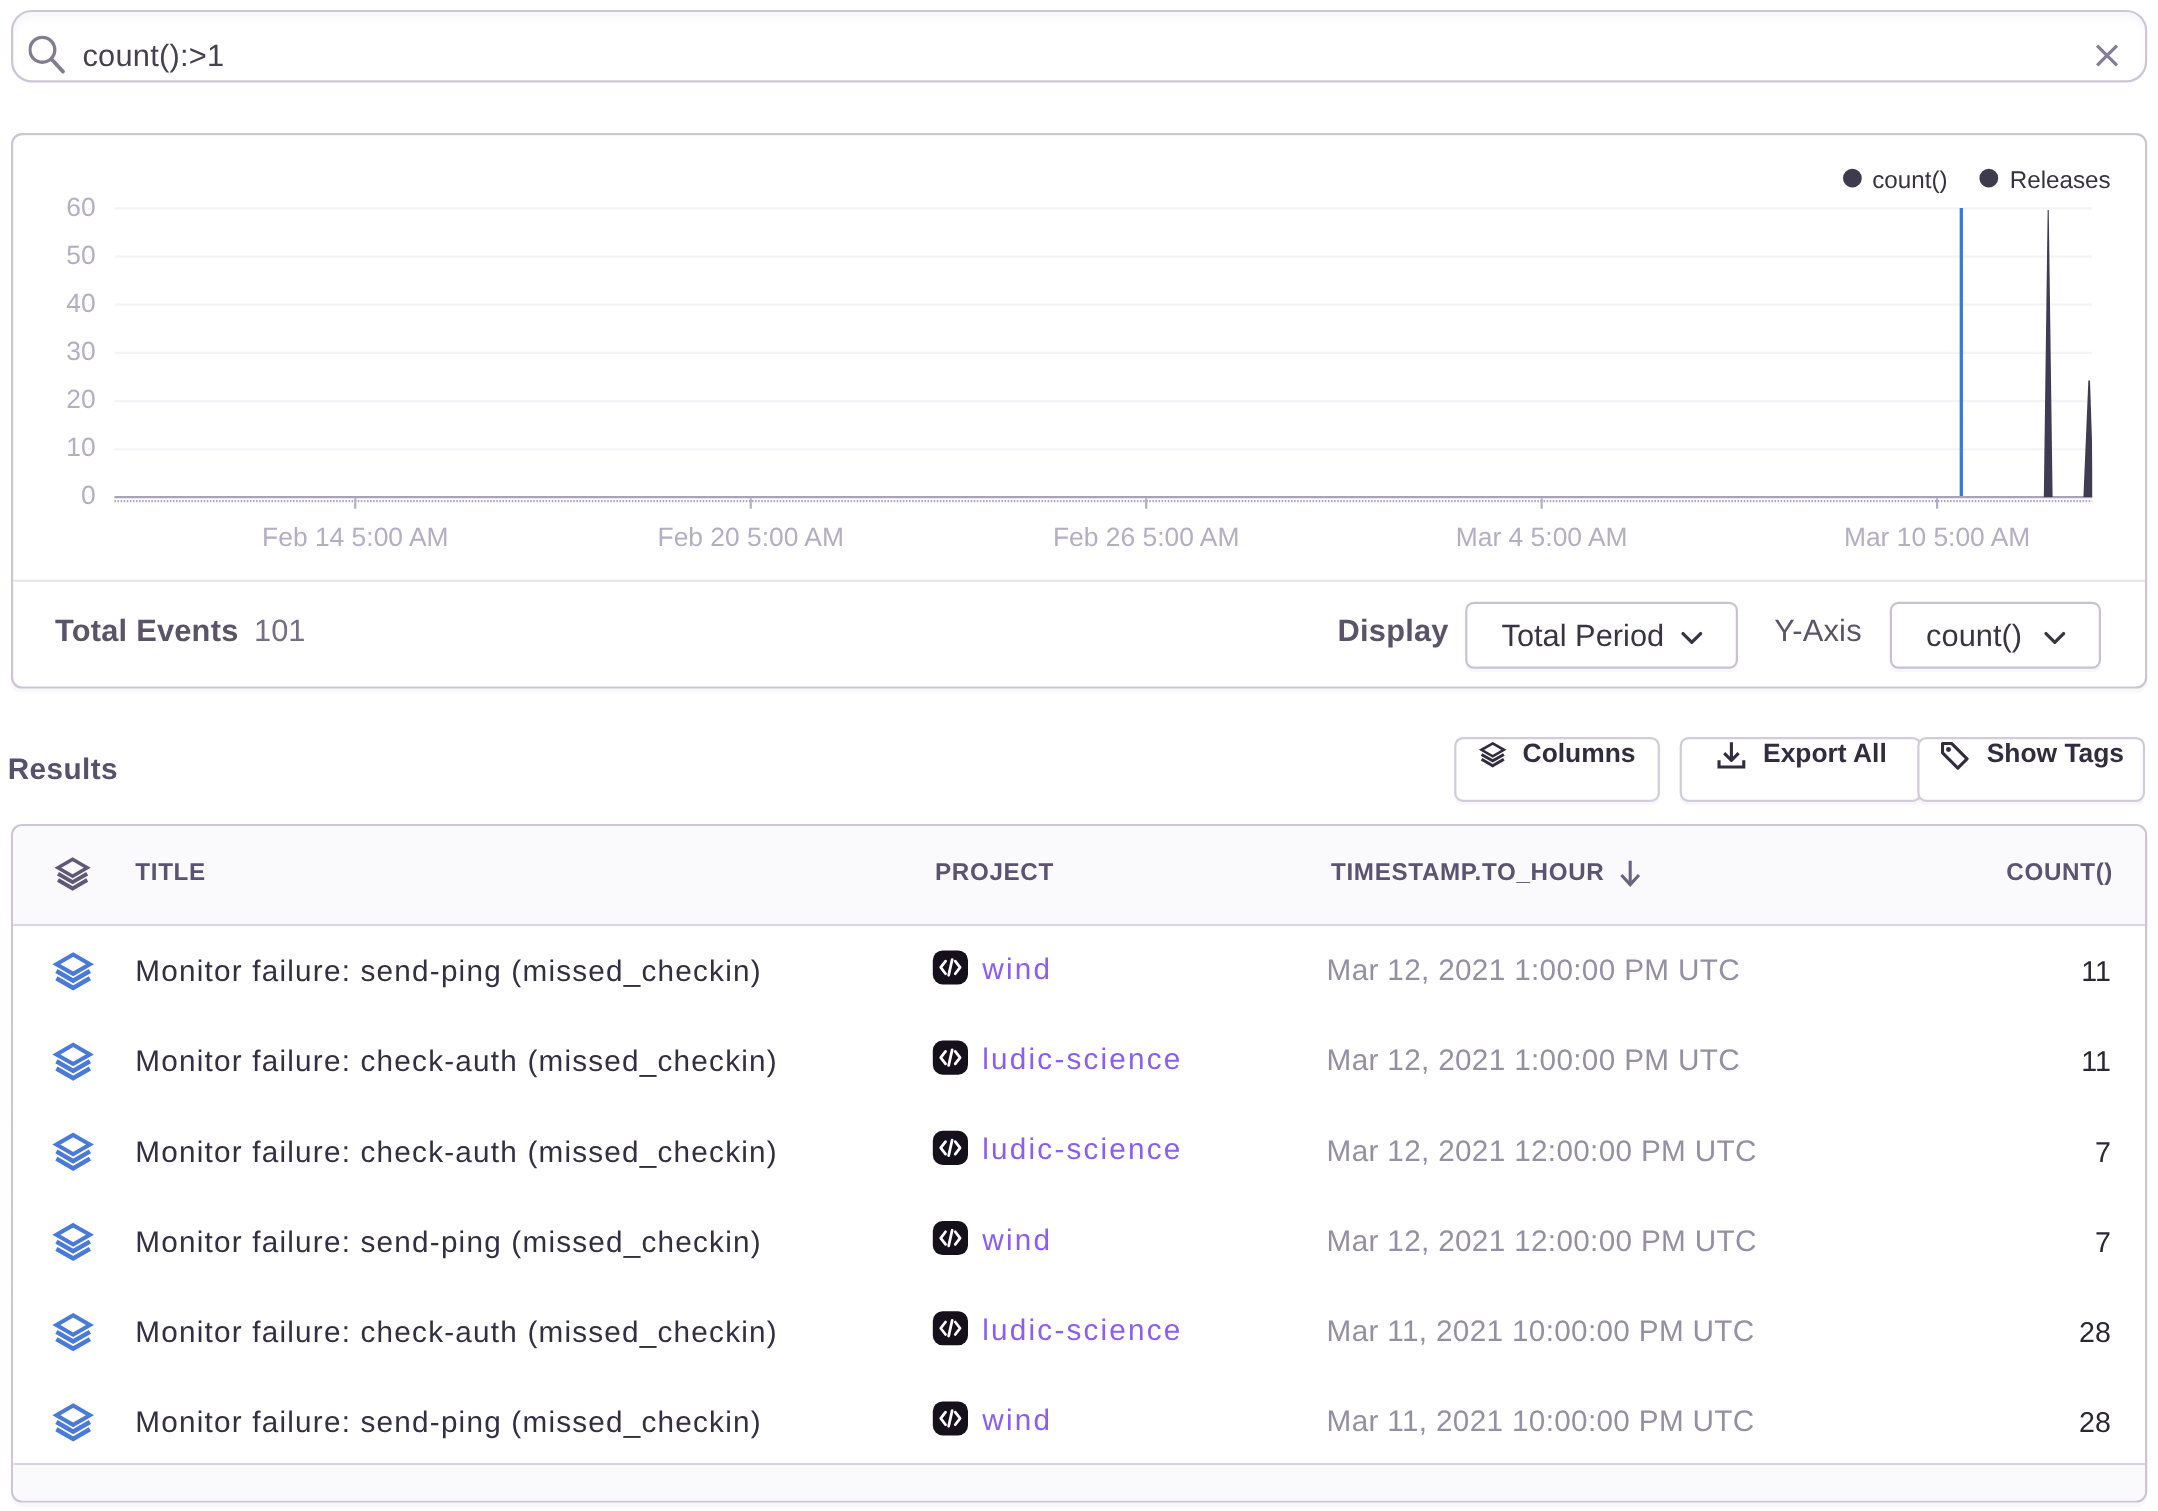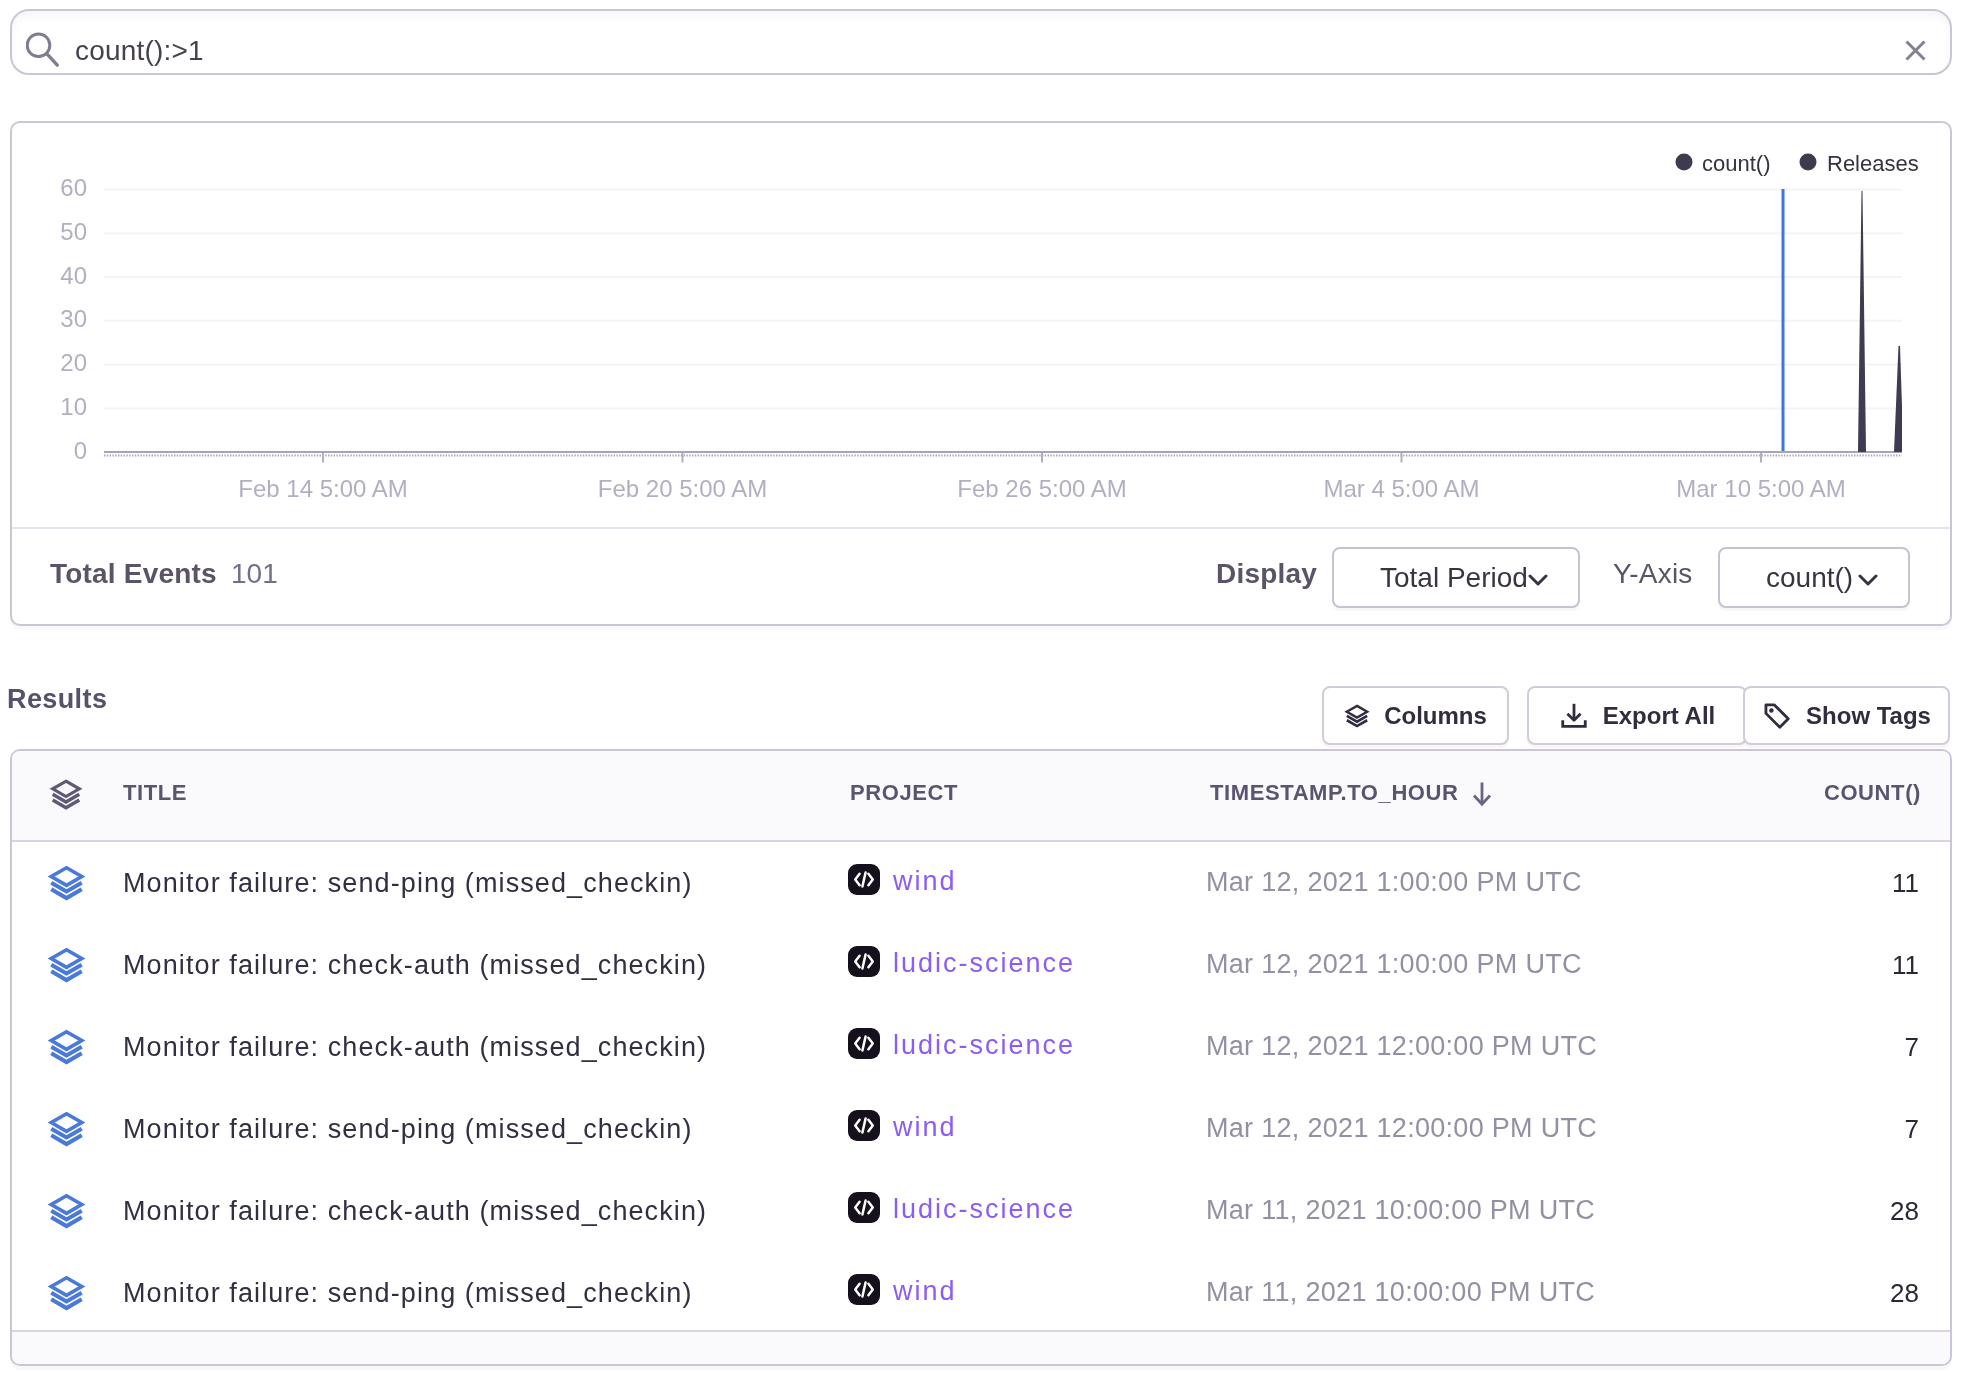--- a/index.html
+++ b/index.html
@@ -20,28 +20,28 @@
   border:2px solid #cdc5d6; border-radius:10px; background:#fff;
   box-shadow: 0 4px 0 rgba(47,40,56,0.03);
 }
 .cfoot { position:absolute; left:0; right:0; top:404px; bottom:0; border-top:2px solid #e7e3ec; }
 .te-label { position:absolute; left:38px; top:29px; font-size:28px; font-weight:bold; color:#5b5468; letter-spacing:0.2px;}
 .te-num { position:absolute; left:219px; top:29px; font-size:28px; color:#756e86; }
 .disp-label { position:absolute; left:1204px; top:29px; font-size:28px; font-weight:bold; color:#5b5468; letter-spacing:0.2px;}
 .dd { position:absolute; border:2px solid #c9c1d3; border-radius:8px; background:#fff; box-shadow:0 3px 0 rgba(47,40,56,0.04); }
 .dd1 { left:1320px; top:18px; width:248px; height:61px; }
 .dd2 { left:1706px; top:18px; width:192px; height:61px; }
-.dd .txt { position:absolute; left:31px; top:13px; font-size:28px; color:#3a3442;margin-left:15px; }
+.dd .txt { position:absolute; left:31px; top:13px; font-size:28px; color:#3a3442; }
 .yaxis-label { position:absolute; left:1601px; top:29px; font-size:28px; font-weight:normal; color:#5b5468; letter-spacing:0.2px;}
 
 
 .results-h { left:7px; top:684px; font-size:27px; font-weight:bold; color:#57516b; letter-spacing:0.4px;}
 .btn { position:absolute; top:670px; height:59px; border:2px solid #d2cbda; border-radius:8px; background:#fff;
-  display:flex; align-items:center; justify-content:center; gap:14px;
-  font-size:24px; font-weight:bold; color:#322c3e; box-shadow:0 3px 0 rgba(47,40,56,0.04);margin-top:16px; }
+  display:flex; align-items:flex-start; justify-content:center; gap:14px;
+  font-size:24px; font-weight:bold; color:#322c3e; box-shadow:0 3px 0 rgba(47,40,56,0.04); }
 .btn-cols { left:1322px; width:187px; }
 .btn-exp { left:1527px; width:220px; }
 .btn-tags { left:1743px; width:207px; }
 
 
 .tbl {
   left:10px; top:749px; width:1942px; height:617px;
   border:2px solid #cdc5d6; border-radius:10px; background:#fff;
   box-shadow: 0 4px 0 rgba(47,40,56,0.03);
 }

